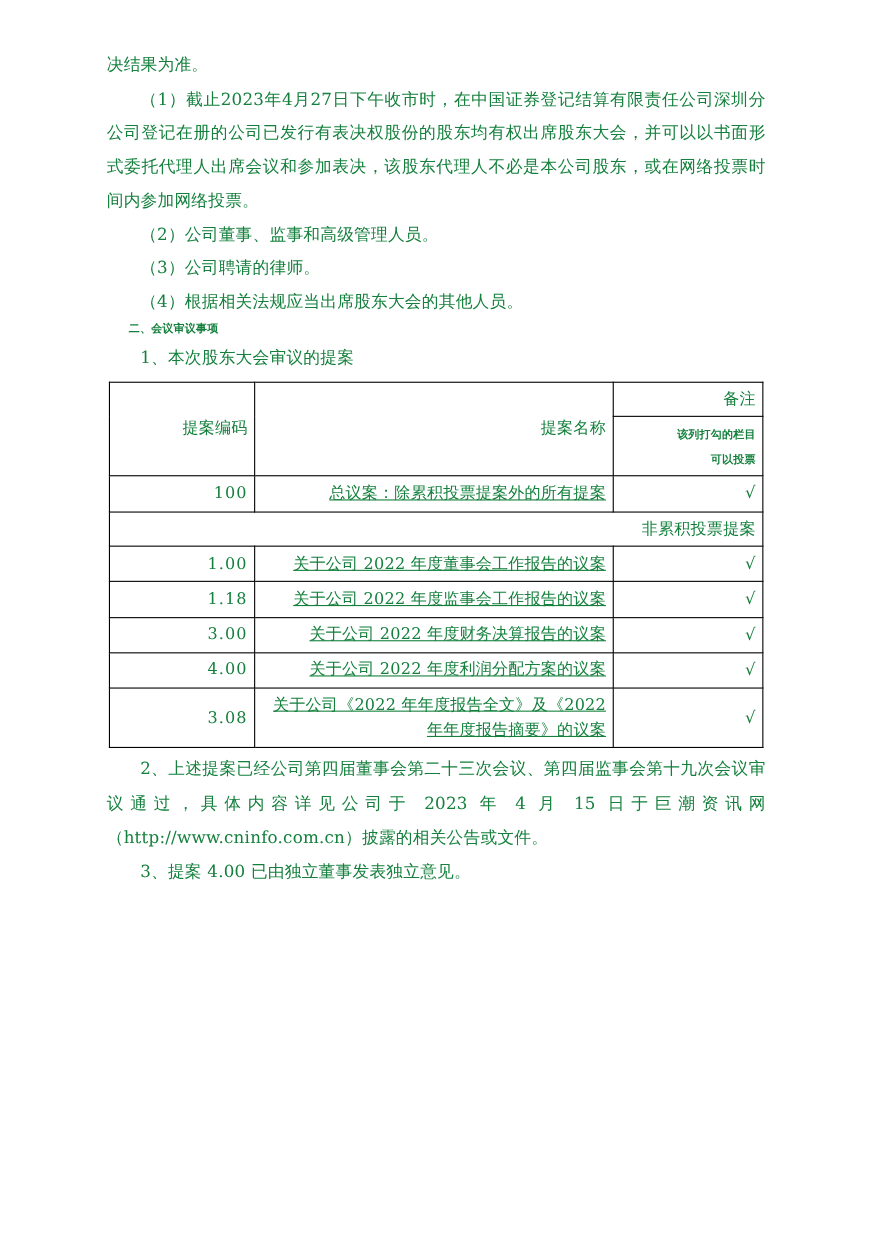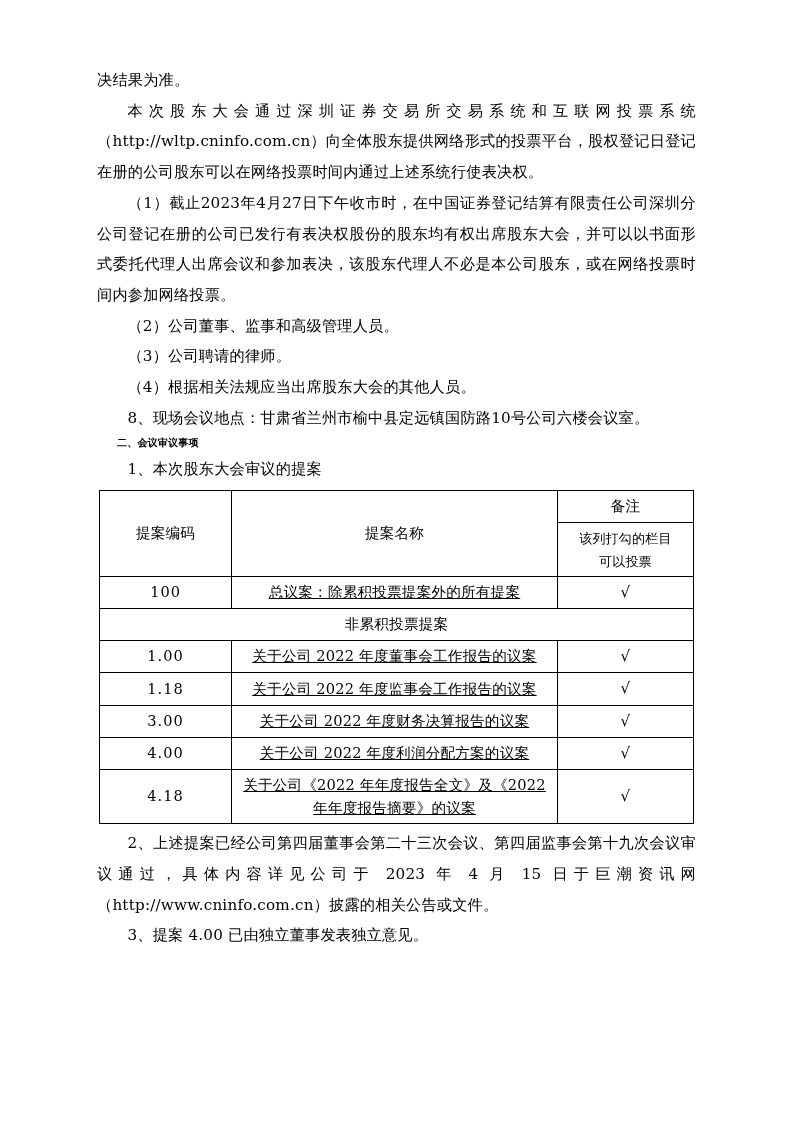--- a/index.html
+++ b/index.html
@@ -7,23 +7,23 @@
     padding: 0;
     background: #f0f0f0;
   }
   .page {
     width: 793px;
     height: 1122px;
     background: #ffffff;
     margin: 0 auto;
     position: relative;
     box-sizing: border-box;
-    padding: 65px 97px 60px 97px;
+    padding: 44px 97px 60px 97px;
     font-family: "DejaVu Serif", "Liberation Serif", serif;
-    color: #000000;
+    color: #15803d;
   }
   .body-text {
     font-size: 15.2px;
     line-height: 2.02;
     text-align: justify;
     text-justify: inter-ideograph;
     letter-spacing: 0.2px;
   }
   p.para {
     margin: 0;
@@ -40,21 +40,21 @@
   }
   table.proposals {
     border-collapse: collapse;
     width: 100%;
     margin: 6px 0 4px 0;
     font-size: 14.6px;
   }
   table.proposals td, table.proposals th {
     border: 1px solid #000;
     padding: 4px 6px;
-    text-align: center;
+    text-align: right;
     vertical-align: middle;
     font-weight: normal;
     line-height: 1.55;
   }
   td.code {
     width: 118px;
     font-family: "DejaVu Serif", "Liberation Serif", serif;
     letter-spacing: 1px;
   }
   td.name {
@@ -69,22 +69,22 @@
   th.remark-head {
     width: 122px;
     font-weight: bold;
     font-size: 14.6px;
   }
   th.code-head, th.name-head {
     font-weight: bold;
     font-size: 14.6px;
   }
   .remark-sub {
-    font-weight: normal;
-    font-size: 13px;
+    font-weight: bold;
+    font-size: 10px;
     line-height: 1.45;
   }
   .center-row {
     text-align: center;
   }
   .check {
     font-size: 15px;
   }
   .tbl-wrap {
     padding: 0 2px;
@@ -92,33 +92,31 @@
 </style>
 </head>
 <body>
 
 <div class="page">
 
   <div class="body-text">
 
     <p class="para">决结果为准。</p>
 
-    <p class="para indent2">本次股东大会通过深圳证券交易所交易系统和互联网投票系统（http://wltp.cninfo.com.cn）向全体股东提供网络形式的投票平台，股权登记日登记在册的公司股东可以在网络投票时间内通过上述系统行使表决权。</p>
 
 
 
     <p class="para indent2">（1）截止2023年4月27日下午收市时，在中国证券登记结算有限责任公司深圳分公司登记在册的公司已发行有表决权股份的股东均有权出席股东大会，并可以以书面形式委托代理人出席会议和参加表决，该股东代理人不必是本公司股东，或在网络投票时间内参加网络投票。</p>
 
     <p class="para indent2">（2）公司董事、监事和高级管理人员。</p>
 
     <p class="para indent2">（3）公司聘请的律师。</p>
 
     <p class="para indent2">（4）根据相关法规应当出席股东大会的其他人员。</p>
 
-    <p class="para indent2">8、现场会议地点：甘肃省兰州市榆中县定远镇国防路10号公司六楼会议室。</p>
 
     <p class="heading">二、会议审议事项</p>
 
     <p class="para indent2">1、本次股东大会审议的提案</p>
 
     <div class="tbl-wrap">
       <table class="proposals">
         <tbody>
           <tr>
             <th class="code-head" rowspan="2">提案编码</th>
@@ -157,21 +155,21 @@
             <td class="remark check">√</td>
           </tr>
 
           <tr>
             <td class="code">4.00</td>
             <td class="name">关于公司 2022 年度利润分配方案的议案</td>
             <td class="remark check">√</td>
           </tr>
 
           <tr>
-            <td class="code">4.18</td>
+            <td class="code">3.08</td>
             <td class="name">关于公司《2022 年年度报告全文》及《2022 年年度报告摘要》的议案</td>
             <td class="remark check">√</td>
           </tr>
         </tbody>
       </table>
     </div>
 
     <p class="para indent2">2、上述提案已经公司第四届董事会第二十三次会议、第四届监事会第十九次会议审议通过，具体内容详见公司于 2023 年 4 月 15 日于巨潮资讯网（http://www.cninfo.com.cn）披露的相关公告或文件。</p>
 
     <p class="para indent2">3、提案 4.00 已由独立董事发表独立意见。</p>

